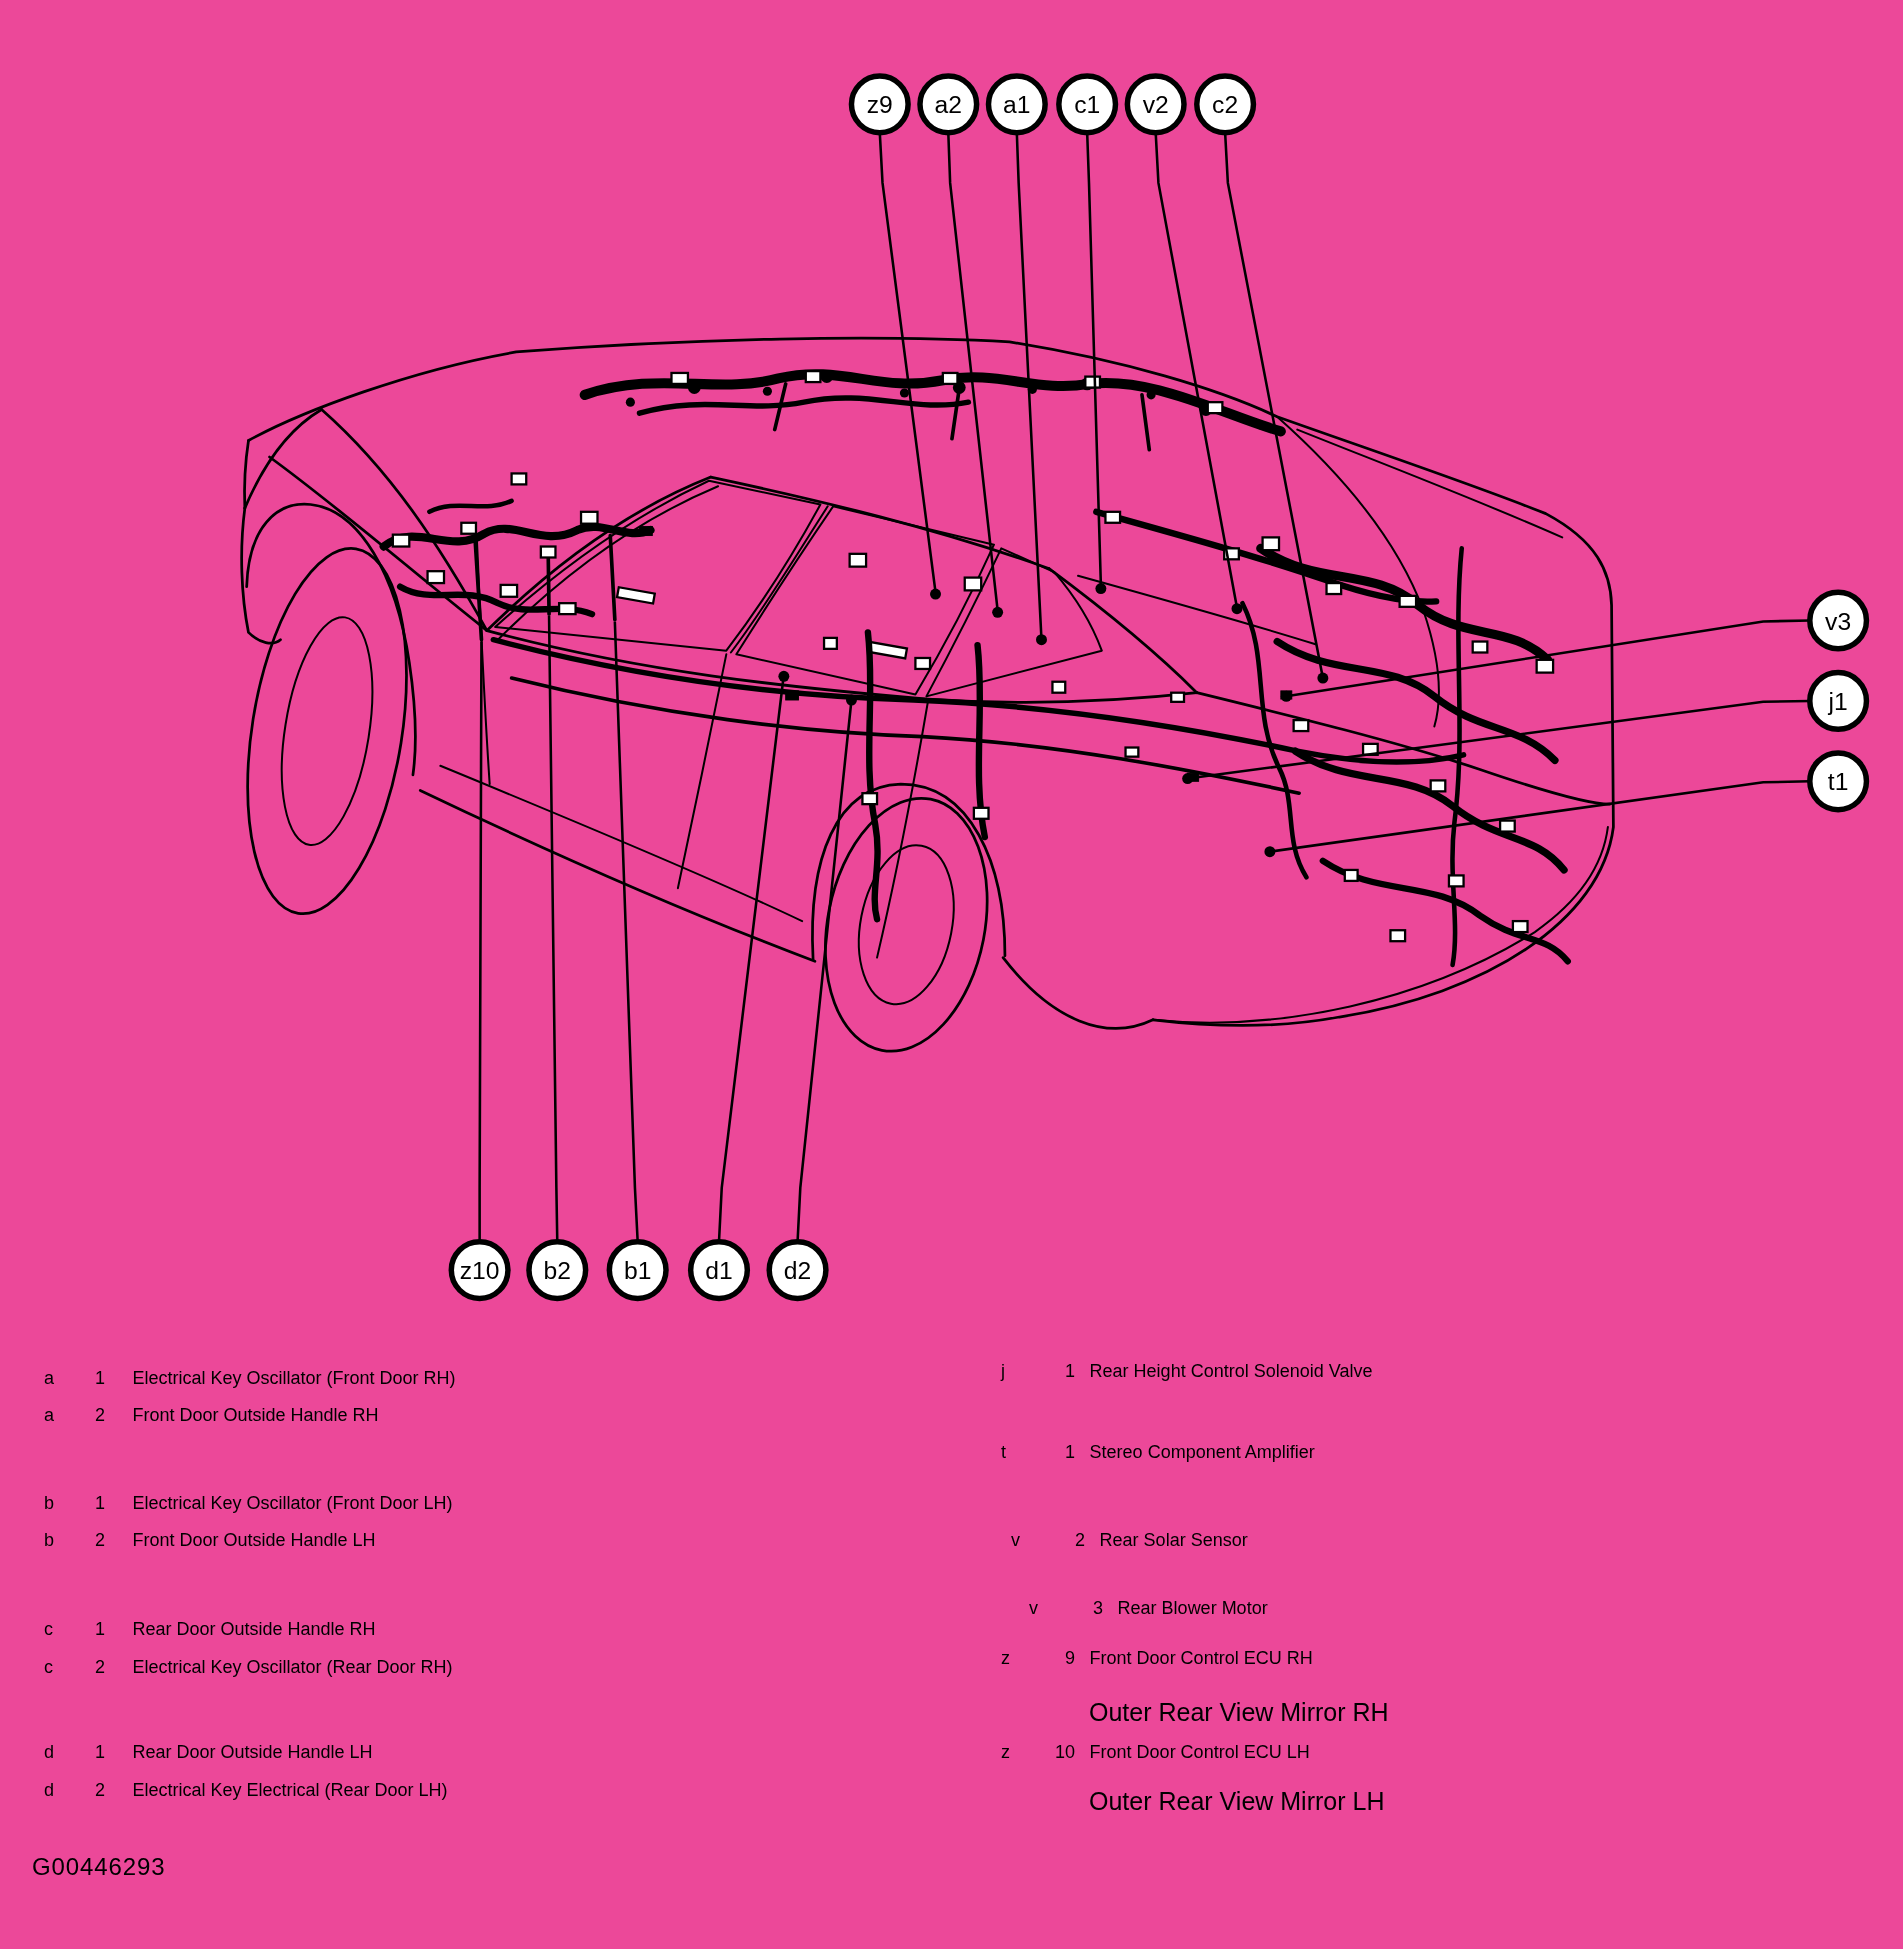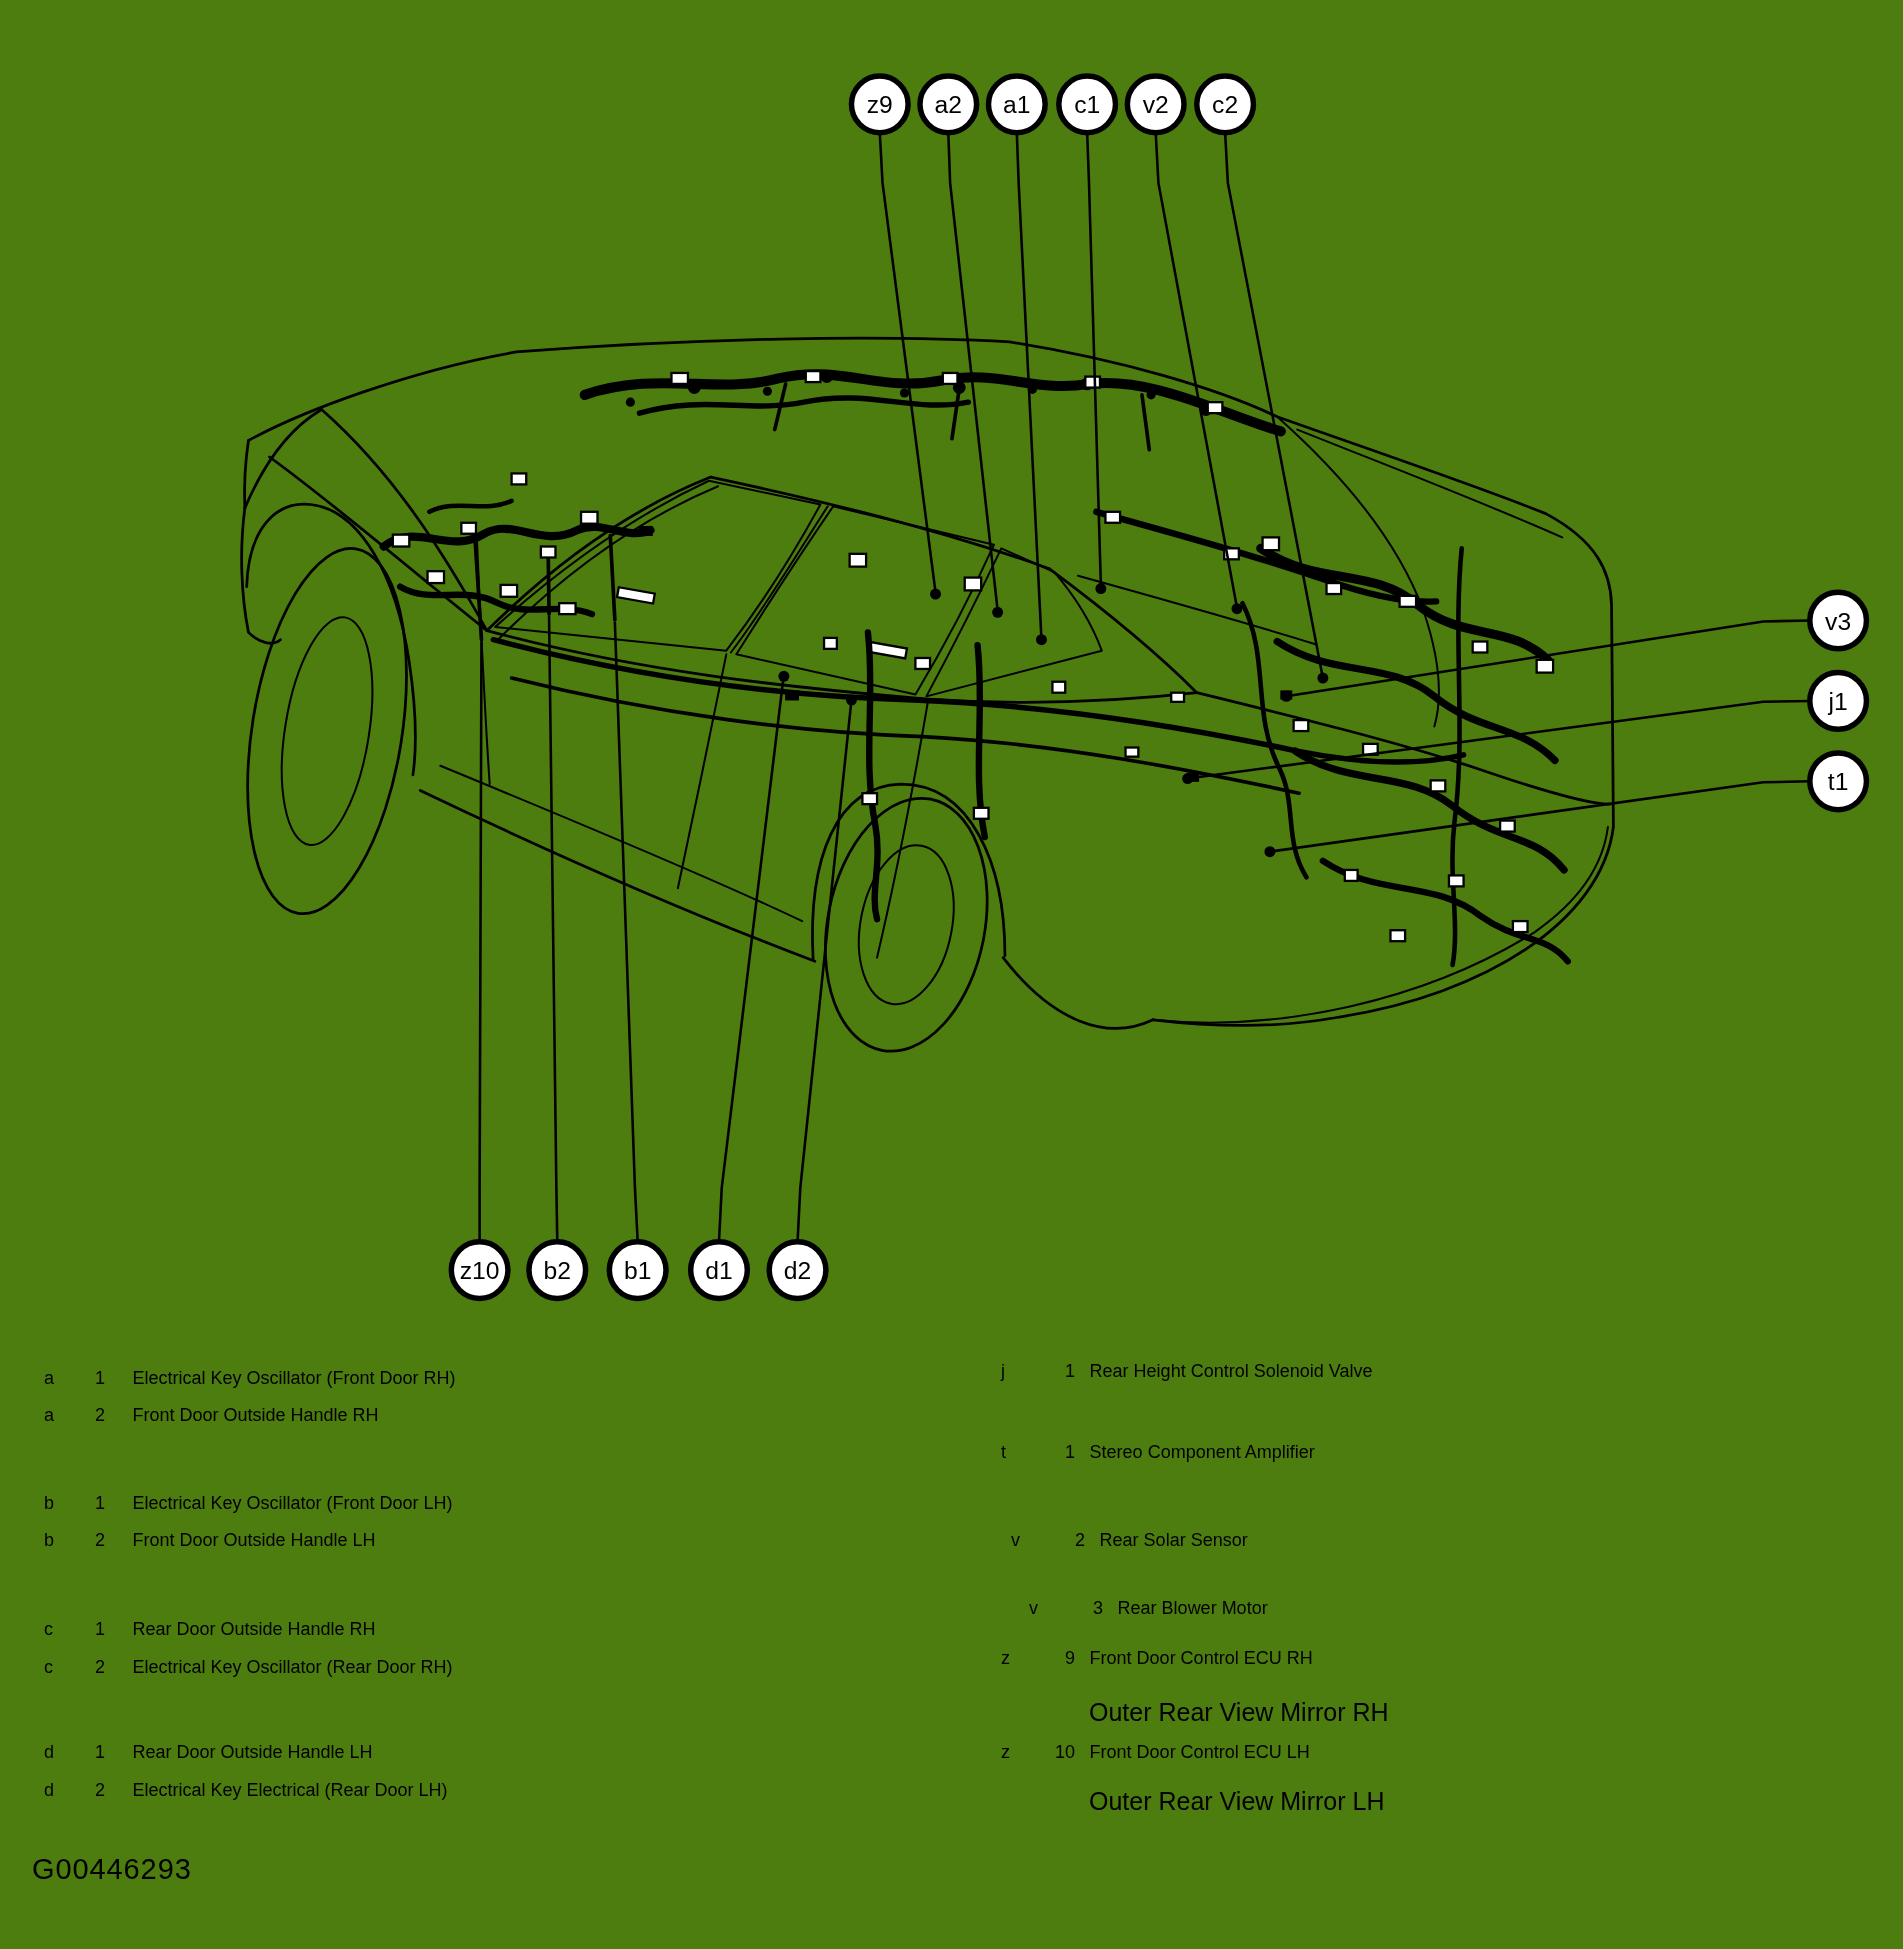--- a/index.html
+++ b/index.html
@@ -1,20 +1,20 @@
 <!DOCTYPE html>
 <html style="font-size:14.6px"><head>
 <meta charset="utf-8">
 <style>
   html,body{margin:0;padding:0;background:#ffffff;}
   .stage{
     position:relative;
     width:1903px;
     height:1950px;
-    background:#4d7c0f;
+    background:#ec4899;
     font-family:"Liberation Sans", sans-serif;
     overflow:hidden;
   }
   svg.diagram{position:absolute;left:0;top:0;}
   
   .oln{fill:none;stroke:#000;stroke-width:3;stroke-linecap:round;stroke-linejoin:round;}
   .thin{stroke-width:2.2;}
   .harn{fill:none;stroke:#000;stroke-linecap:round;stroke-linejoin:round;}
   .conn{fill:#fff;stroke:#000;stroke-width:2.5;}
   .connf{fill:#000;stroke:#000;stroke-width:1;}
@@ -23,21 +23,21 @@
   .callout circle{fill:#fff;stroke:#000;stroke-width:6;}
   .callout text{font-family:"Liberation Sans",sans-serif;font-size:27px;fill:#000;text-anchor:middle;}
   
   .legend-row{position:absolute;white-space:nowrap;font-size:18px;color:#000;}
   .lg-ltr{display:inline-block;width:37px;}
   .lg-num{display:inline-block;width:24px;text-align:right;}
   .lg-desc{margin-left:27.4px;}
   .legend-row.rcol .lg-num{width:37px;}
   .legend-row.rcol .lg-desc{margin-left:14.6px;}
   .legend-cont{position:absolute;white-space:nowrap;font-size:25px;color:#000;}
-  .figure-code{position:absolute;left:32px;top:1853px;font-size:29px;color:#000;letter-spacing:0.9px;}
+  .figure-code{position:absolute;left:32px;top:1853px;font-size:24px;color:#000;letter-spacing:0.9px;}
 </style>
 </head>
 <body>
 
 <div class="stage">
 
   <svg class="diagram" width="1903" height="1950" viewBox="0 0 2083 2134" xmlns="http://www.w3.org/2000/svg">
 
     <g>
       <path class="oln" d="M 272,482 C 330,450 450,405 565,385 C 760,370 960,366 1105,374 C 1230,394 1335,426 1398,456 C 1505,494 1612,530 1692,562 C 1748,592 1763,626 1764,662 L 1766,905 C 1753,1008 1626,1088 1466,1113 C 1386,1128 1312,1122 1262,1116"></path>

